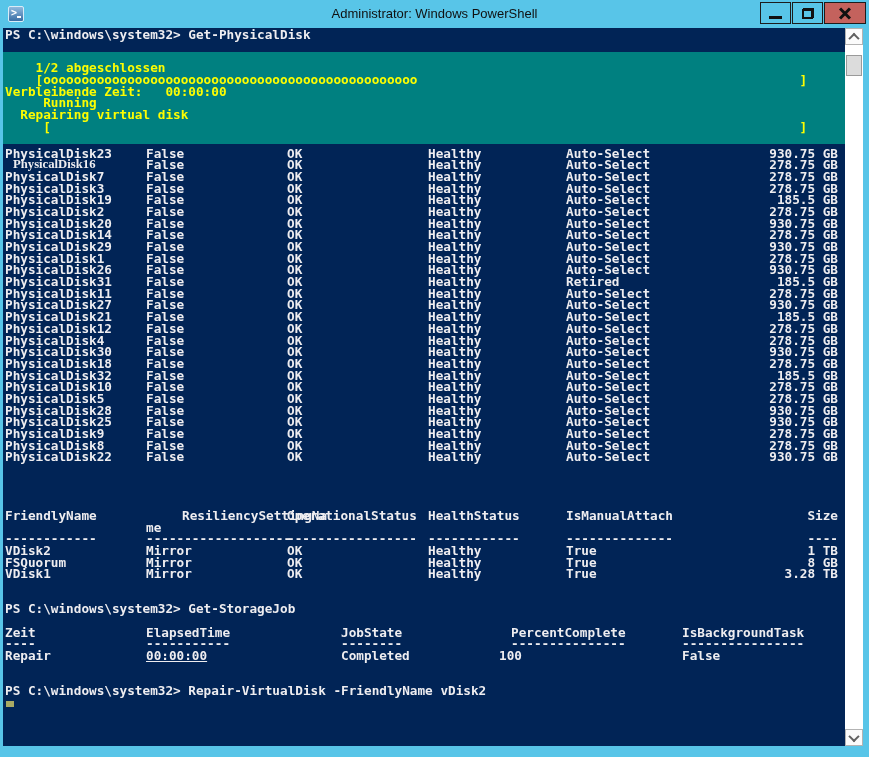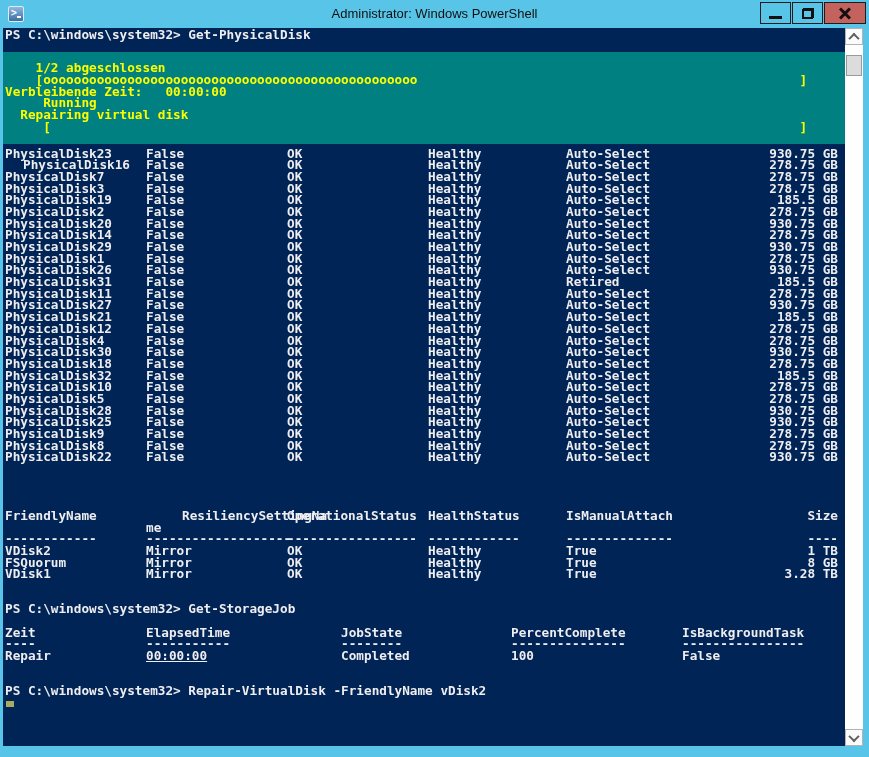--- a/index.html
+++ b/index.html
@@ -72,21 +72,21 @@
       <div class="line"></div>
       <div class="banner">
         <div class="line">    1/2 abgeschlossen</div>
         <div class="line">    [ooooooooooooooooooooooooooooooooooooooooooooooooo                                                  ]</div>
         <div class="line">Verbleibende Zeit:   00:00:00</div>
         <div class="line">     Running</div>
         <div class="line">  Repairing virtual disk</div>
         <div class="line">     [                                                                                                  ]</div>
       </div>
       <div class="line"><span class="c" style="left: 0px;">PhysicalDisk23</span><span class="c" style="left: 141px;">False</span><span class="c" style="left: 282px;">OK</span><span class="c" style="left: 423px;">Healthy</span><span class="c" style="left: 561px;">Auto-Select</span><span class="sz">930.75 GB</span></div>
-      <div class="line"><span class="c" style="left: 18px;">PhysicalDisk16</span><span class="c" style="left: 141px;">False</span><span class="c" style="left: 282px;">OK</span><span class="c" style="left: 423px;">Healthy</span><span class="c" style="left: 561px;">Auto-Select</span><span class="sz">278.75 GB</span></div>
+      <div class="line"><span class="c" style="left: 8px; font-family: Liberation Serif, serif;">PhysicalDisk16</span><span class="c" style="left: 141px;">False</span><span class="c" style="left: 282px;">OK</span><span class="c" style="left: 423px;">Healthy</span><span class="c" style="left: 561px;">Auto-Select</span><span class="sz">278.75 GB</span></div>
       <div class="line"><span class="c" style="left: 0px;">PhysicalDisk7</span><span class="c" style="left: 141px;">False</span><span class="c" style="left: 282px;">OK</span><span class="c" style="left: 423px;">Healthy</span><span class="c" style="left: 561px;">Auto-Select</span><span class="sz">278.75 GB</span></div>
       <div class="line"><span class="c" style="left: 0px;">PhysicalDisk3</span><span class="c" style="left: 141px;">False</span><span class="c" style="left: 282px;">OK</span><span class="c" style="left: 423px;">Healthy</span><span class="c" style="left: 561px;">Auto-Select</span><span class="sz">278.75 GB</span></div>
       <div class="line"><span class="c" style="left: 0px;">PhysicalDisk19</span><span class="c" style="left: 141px;">False</span><span class="c" style="left: 282px;">OK</span><span class="c" style="left: 423px;">Healthy</span><span class="c" style="left: 561px;">Auto-Select</span><span class="sz">185.5 GB</span></div>
       <div class="line"><span class="c" style="left: 0px;">PhysicalDisk2</span><span class="c" style="left: 141px;">False</span><span class="c" style="left: 282px;">OK</span><span class="c" style="left: 423px;">Healthy</span><span class="c" style="left: 561px;">Auto-Select</span><span class="sz">278.75 GB</span></div>
       <div class="line"><span class="c" style="left: 0px;">PhysicalDisk20</span><span class="c" style="left: 141px;">False</span><span class="c" style="left: 282px;">OK</span><span class="c" style="left: 423px;">Healthy</span><span class="c" style="left: 561px;">Auto-Select</span><span class="sz">930.75 GB</span></div>
       <div class="line"><span class="c" style="left: 0px;">PhysicalDisk14</span><span class="c" style="left: 141px;">False</span><span class="c" style="left: 282px;">OK</span><span class="c" style="left: 423px;">Healthy</span><span class="c" style="left: 561px;">Auto-Select</span><span class="sz">278.75 GB</span></div>
       <div class="line"><span class="c" style="left: 0px;">PhysicalDisk29</span><span class="c" style="left: 141px;">False</span><span class="c" style="left: 282px;">OK</span><span class="c" style="left: 423px;">Healthy</span><span class="c" style="left: 561px;">Auto-Select</span><span class="sz">930.75 GB</span></div>
       <div class="line"><span class="c" style="left: 0px;">PhysicalDisk1</span><span class="c" style="left: 141px;">False</span><span class="c" style="left: 282px;">OK</span><span class="c" style="left: 423px;">Healthy</span><span class="c" style="left: 561px;">Auto-Select</span><span class="sz">278.75 GB</span></div>
       <div class="line"><span class="c" style="left: 0px;">PhysicalDisk26</span><span class="c" style="left: 141px;">False</span><span class="c" style="left: 282px;">OK</span><span class="c" style="left: 423px;">Healthy</span><span class="c" style="left: 561px;">Auto-Select</span><span class="sz">930.75 GB</span></div>
       <div class="line"><span class="c" style="left: 0px;">PhysicalDisk31</span><span class="c" style="left: 141px;">False</span><span class="c" style="left: 282px;">OK</span><span class="c" style="left: 423px;">Healthy</span><span class="c" style="left: 561px;">Retired</span><span class="sz">185.5 GB</span></div>
@@ -114,21 +114,21 @@
       <div class="line"><span class="c" style="left: 0px;">------------</span><span class="c" style="left: 141px;">-------------------</span><span class="c" style="left: 282px;">-----------------</span><span class="c" style="left: 423px;">------------</span><span class="c" style="left: 561px;">--------------</span><span class="sz">----</span></div>
       <div class="line"><span class="c" style="left: 0px;">VDisk2</span><span class="c" style="left: 141px;">Mirror</span><span class="c" style="left: 282px;">OK</span><span class="c" style="left: 423px;">Healthy</span><span class="c" style="left: 561px;">True</span><span class="sz">1 TB</span></div>
       <div class="line"><span class="c" style="left: 0px;">FSQuorum</span><span class="c" style="left: 141px;">Mirror</span><span class="c" style="left: 282px;">OK</span><span class="c" style="left: 423px;">Healthy</span><span class="c" style="left: 561px;">True</span><span class="sz">8 GB</span></div>
       <div class="line"><span class="c" style="left: 0px;">VDisk1</span><span class="c" style="left: 141px;">Mirror</span><span class="c" style="left: 282px;">OK</span><span class="c" style="left: 423px;">Healthy</span><span class="c" style="left: 561px;">True</span><span class="sz">3.28 TB</span></div>
       <div class="line"></div>
       <div class="line"></div>
       <div class="line">PS C:\windows\system32&gt; Get-StorageJob</div>
       <div class="line"></div>
       <div class="line"><span class="c" style="left: 0px;">Zeit</span><span class="c" style="left: 141px;">ElapsedTime</span><span class="c" style="left: 336px;">JobState</span><span class="c" style="left: 506px;">PercentComplete</span><span class="c" style="left: 677px;">IsBackgroundTask</span></div>
       <div class="line"><span class="c" style="left: 0px;">----</span><span class="c" style="left: 141px;">-----------</span><span class="c" style="left: 336px;">--------</span><span class="c" style="left: 506px;">---------------</span><span class="c" style="left: 677px;">----------------</span></div>
-      <div class="line"><span class="c" style="left: 0px;">Repair</span><span class="c" style="left: 141px; text-decoration: underline;">00:00:00</span><span class="c" style="left: 336px;">Completed</span><span class="c" style="left: 506px; text-align: center;">100</span><span class="c" style="left: 677px;">False</span></div>
+      <div class="line"><span class="c" style="left: 0px;">Repair</span><span class="c" style="left: 141px; text-decoration: underline;">00:00:00</span><span class="c" style="left: 336px;">Completed</span><span class="c" style="left: 494px; text-align: center;">100</span><span class="c" style="left: 677px;">False</span></div>
       <div class="line"></div>
       <div class="line"></div>
       <div class="line">PS C:\windows\system32&gt; Repair-VirtualDisk -FriendlyName vDisk2</div>
       <div class="line"><div class="cursor"></div></div>
     </div>
 
   <div class="scrollbar">
     <div class="sb-btn up">
       <i class="chev up"></i>
     </div>

